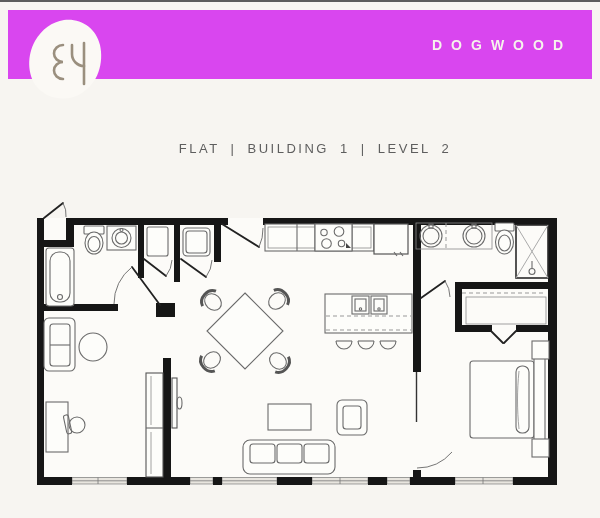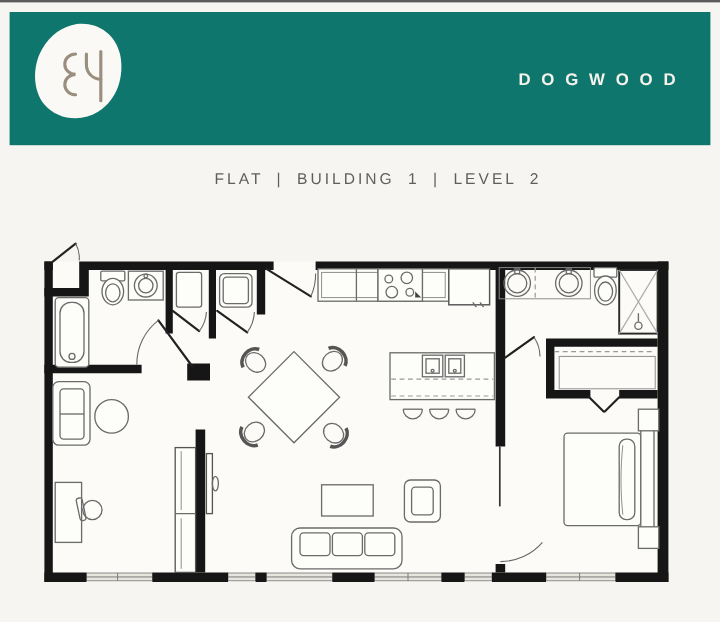--- a/index.html
+++ b/index.html
@@ -3,22 +3,22 @@
 <meta charset="utf-8">
 <style>
   html,body{margin:0;padding:0;}
   body{
     width:600px;height:518px;position:relative;overflow:hidden;
     background:#f7f5f1;
     font-family:"Liberation Sans", sans-serif;
   }
   .top-edge{position:absolute;left:0;top:0;width:600px;height:2px;background:#5c5c5c;}
   .banner{
-    position:absolute;left:8px;top:10px;width:584px;height:111px;
-    background:#0f766e;
+    position:absolute;left:8px;top:10px;width:584px;height:69px;
+    background:#d946ef;
   }
   .logo{position:absolute;left:18px;top:6px;width:80px;height:88px;}
   .title{
     position:absolute;right:20px;top:50%;transform:translateY(-50%);
     color:#f6f3ec;font-size:14px;font-weight:600;letter-spacing:9px;
   }
   .subtitle{
     position:absolute;left:0;top:141px;width:600px;text-align:center;
     color:#5e5e5e;font-size:13px;letter-spacing:2.5px;word-spacing:5px;padding-left:15px;
   }

